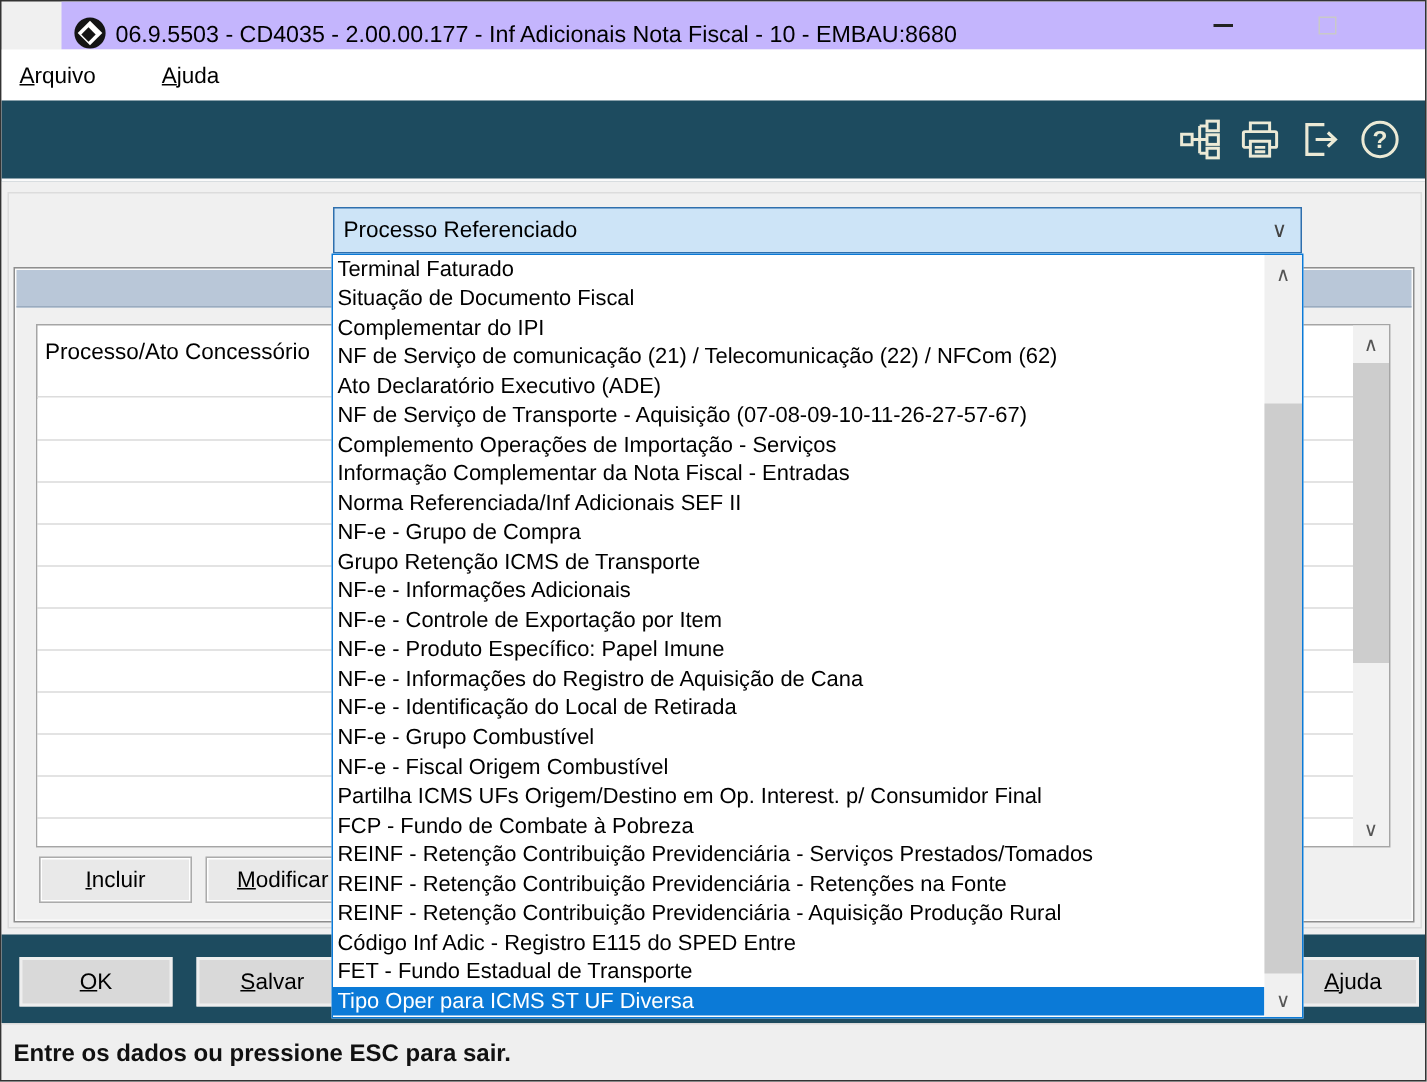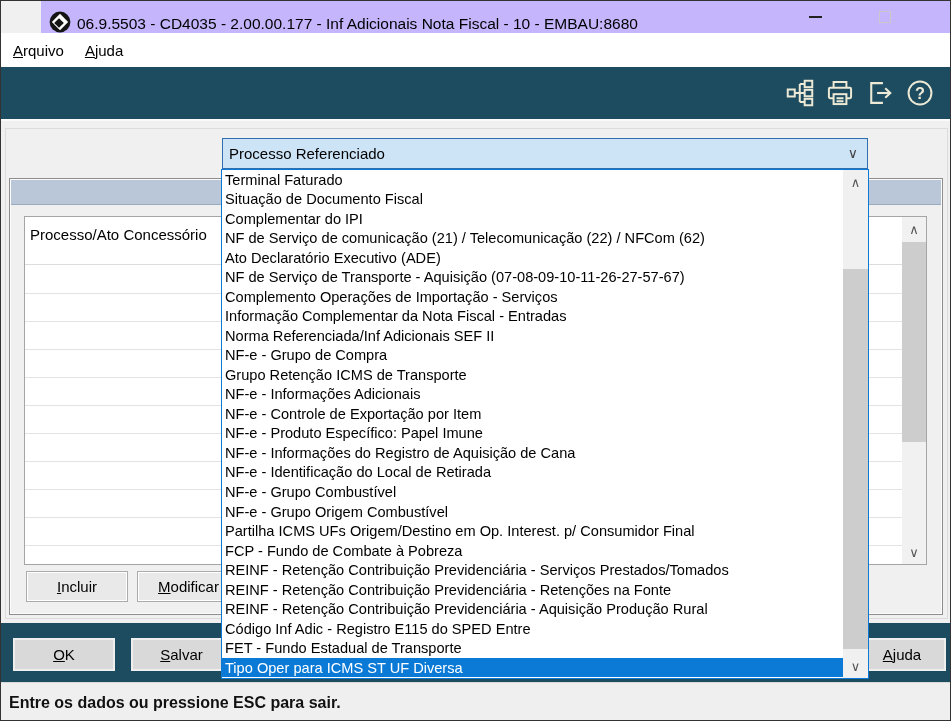--- a/index.html
+++ b/index.html
@@ -13,21 +13,21 @@
     display:flex; align-items:flex-end;margin-left:40px; }
   .logo { width:22px; height:22px; margin:0 6px 0 8px; flex:0 0 auto; }
   .title-text { font-size:15.5px; color:#000; white-space:nowrap; }
   .win-controls { position:absolute; right:0; top:0; height:32px; display:flex; }
   .win-btn { width:70px; height:32px; display:flex; align-items:center; justify-content:center; }
   .glyph-min { width:13px; height:2px; background:#222; }
   .glyph-max { width:12px; height:12px; border:1px solid #c9c9c9; }
   .glyph-close { font-size:20px; color:#222; line-height:1; }
   
   .menubar { position:absolute; top:32px; left:0; width:100%; height:34px; background:#ffffff;
-    display:flex; align-items:center; padding-left:10px; gap:17px; }
+    display:flex; align-items:center; padding-left:10px; gap:40px; }
   .menu-item { font-size:15px; color:#000; padding:2px 2px; cursor:default; }
   
   .toolbar { position:absolute; top:66px; left:0; width:100%; height:54px;
     background:var(--band-teal,#1d4b5f); border-bottom:2px solid #fafafa; }
   .toolbar-icons { position:absolute; right:14px; top:0; height:52px; display:flex; gap:7px; align-items:center; }
   .tb-icon { width:33px; height:32px; display:flex; align-items:center; justify-content:center; }
   .tb-icon svg { width:28px; height:28px; }
   
   .content { position:absolute; top:120px; left:0; width:100%; height:502px; background:#f0f0f0; }
   .content-frame { position:absolute; top:127px; left:4px; width:943px; height:491px;
@@ -201,21 +201,21 @@
         <div class="dd-item">Informação Complementar da Nota Fiscal - Entradas</div>
         <div class="dd-item">Norma Referenciada/Inf Adicionais SEF II</div>
         <div class="dd-item">NF-e - Grupo de Compra</div>
         <div class="dd-item">Grupo Retenção ICMS de Transporte</div>
         <div class="dd-item">NF-e - Informações Adicionais</div>
         <div class="dd-item">NF-e - Controle de Exportação por Item</div>
         <div class="dd-item">NF-e - Produto Específico: Papel Imune</div>
         <div class="dd-item">NF-e - Informações do Registro de Aquisição de Cana</div>
         <div class="dd-item">NF-e - Identificação do Local de Retirada</div>
         <div class="dd-item">NF-e - Grupo Combustível</div>
-        <div class="dd-item">NF-e - Grupo Origem Combustível</div>
+        <div class="dd-item">NF-e - Fiscal Origem Combustível</div>
         <div class="dd-item">Partilha ICMS UFs Origem/Destino em Op. Interest. p/ Consumidor Final</div>
         <div class="dd-item">FCP - Fundo de Combate à Pobreza</div>
         <div class="dd-item">REINF - Retenção Contribuição Previdenciária - Serviços Prestados/Tomados</div>
         <div class="dd-item">REINF - Retenção Contribuição Previdenciária - Retenções na Fonte</div>
         <div class="dd-item">REINF - Retenção Contribuição Previdenciária - Aquisição Produção Rural</div>
         <div class="dd-item">Código Inf Adic - Registro E115 do SPED Entre</div>
         <div class="dd-item">FET - Fundo Estadual de Transporte</div>
         <div class="dd-item selected">Tipo Oper para ICMS ST UF Diversa</div>
       </div>
     <div class="dd-scrollbar">

